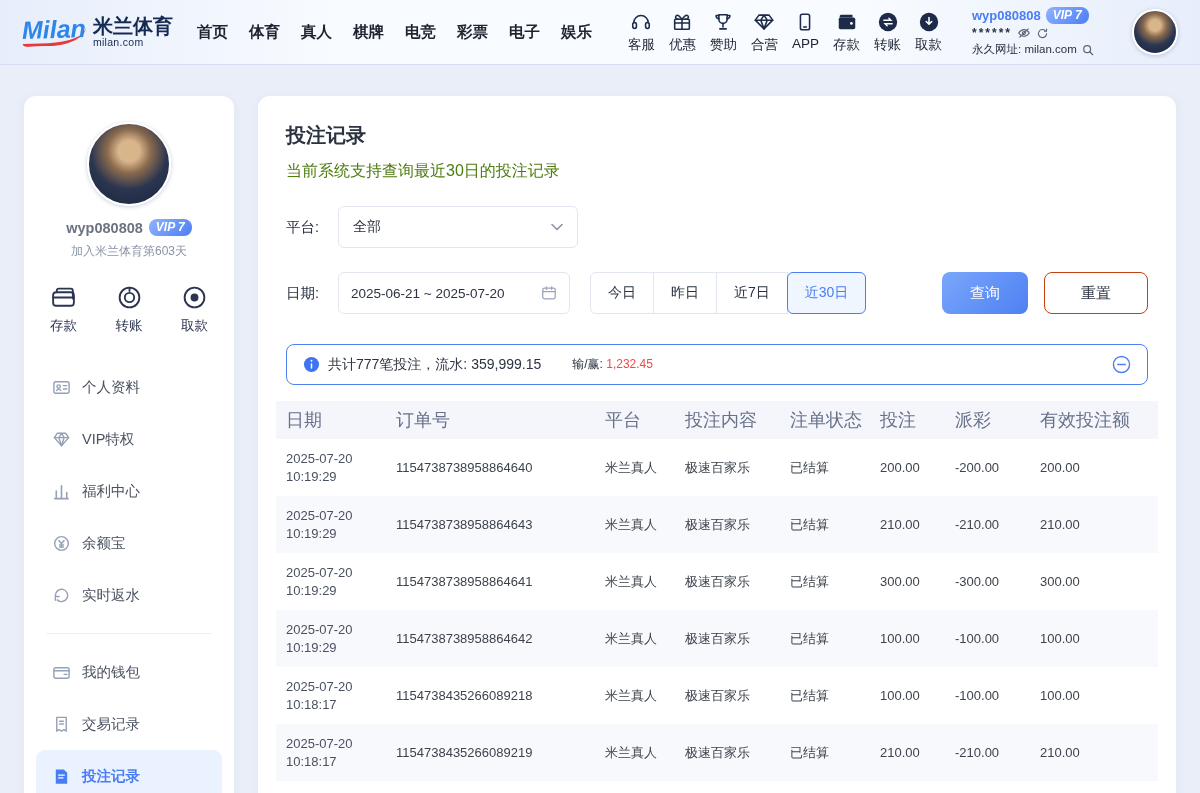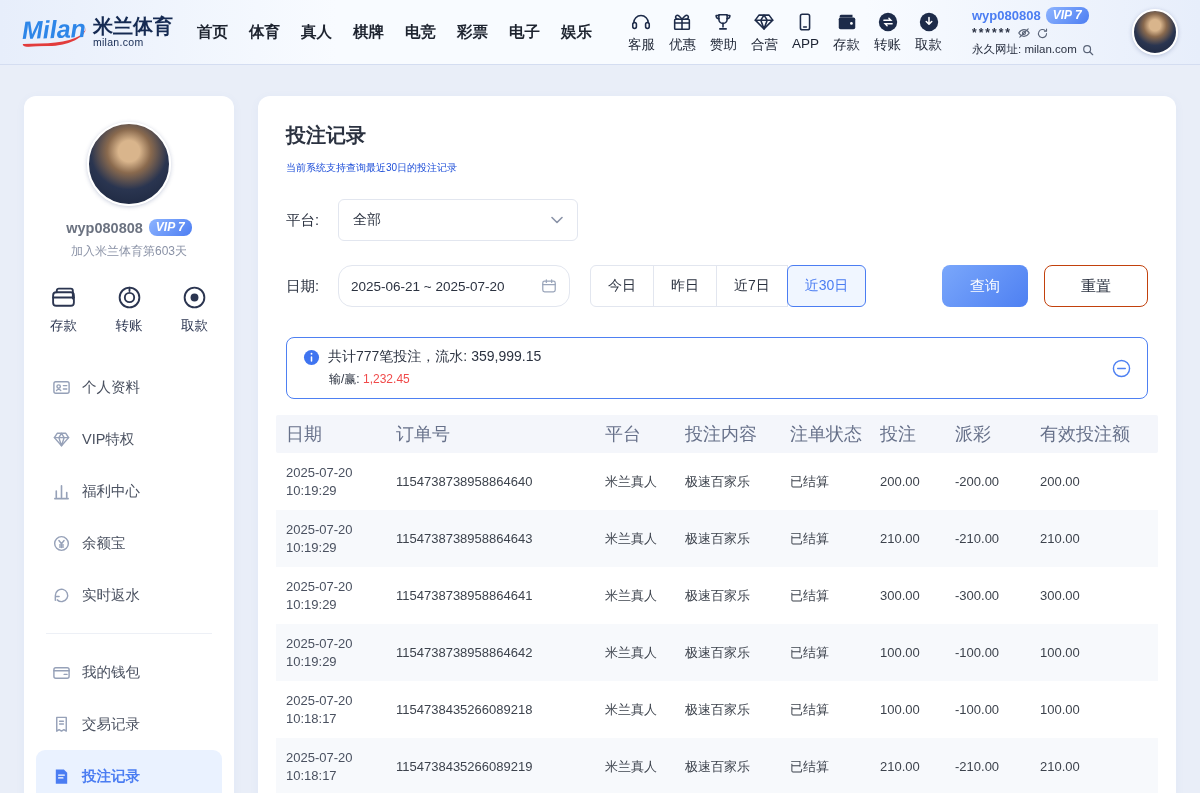--- a/index.html
+++ b/index.html
@@ -55,43 +55,43 @@
   .menu-item{display:flex;align-items:center;gap:11px;height:52px;padding:0 16px;border-radius:9px;
     font-size:14.5px;color:#4a5160;cursor:pointer}
   .menu-item svg{width:19px;height:19px;color:#96a1b8;flex:none}
   .menu-item.active{background:#eaf2ff;color:#4b7df2;font-weight:600}
   .menu-item.active svg{color:#4b7df2}
   .menu-divider{height:1px;background:#edf0f6;margin:12px 10px}
 
   
   .main{flex:1;min-height:1100px;padding:26px 28px}
   .page-title{font-size:20px;font-weight:700;color:#2b3240}
-  .page-sub{font-size:10px;color:#1d4ed8;margin-top:12px}
+  .page-sub{font-size:16px;color:#4d7c0f;margin-top:12px}
   .filter-row{display:flex;align-items:center;margin-top:24px}
   .f-label{font-size:14.5px;color:#2b3240;width:52px;flex:none}
   .select{width:240px;height:42px;border:1px solid #e2e6ef;border-radius:6px;display:flex;align-items:center;
     padding:0 14px;font-size:14px;color:#2b3240;cursor:pointer;background:#fff}
   .select .chev{margin-left:auto;color:#8a93a8}
-  .date-box{width:232px;height:42px;border:1px solid #e2e6ef;border-radius:14px;display:flex;align-items:center;
+  .date-box{width:232px;height:42px;border:1px solid #e2e6ef;border-radius:6px;display:flex;align-items:center;
     padding:16px 12px;font-size:13.5px;color:#2b3240;cursor:pointer;background:#fff}
   .date-box .cal{margin-left:auto;color:#9aa5ba}
   .seg{display:flex;margin-left:20px}
   .seg button{height:42px;padding:0 17px;background:#fff;border:1px solid #e2e6ef;margin-left:-1px;
     font-size:14px;color:#2b3240;cursor:pointer;font-family:inherit}
   .seg button:first-child{border-radius:6px 0 0 6px;margin-left:0}
   .seg button:last-child{border-radius:0 6px 6px 0}
   .seg button.active{color:#4b7df2;border-color:#4b7df2;background:#f0f6ff;border-radius:6px;position:relative;z-index:2}
   .btns{margin-left:auto;display:flex;gap:16px}
   .btn-primary{width:86px;height:42px;border:none;border-radius:8px;color:#fff;font-size:15px;cursor:pointer;
     background:linear-gradient(135deg,#7aa7fb,#4e80f2);font-family:inherit}
   .btn-ghost{width:104px;height:42px;border:1px solid #c2410c;border-radius:8px;background:#fff;color:#2b3240;
     font-size:15px;cursor:pointer;font-family:inherit}
 
   .summary{margin-top:30px;border:1px solid #4e80f2;border-radius:8px;padding:10px 16px;display:flex;align-items:center}
-  .sum-left{display:flex;flex-direction:column;gap:5px}
+  .sum-left{display:flex;flex-direction:row;gap:5px}
   .sum-l1{display:flex;align-items:center;gap:8px;font-size:14px;color:#2b3240}
   .sum-l2{font-size:12px;color:#2b3240;padding-left:26px}
   .sum-l2 .loss{color:#f04a4a}
   .sum-collapse{margin-left:auto;cursor:pointer}
 
   .table{margin:16px -10px 0}
   .trow{display:grid;grid-template-columns:110px 209px 80px 105px 90px 75px 85px 1fr;
     align-items:center;padding:0 10px}
   .thead{height:38px;background:#f4f6fb;border-radius:2px}
   .thead .th{font-size:18px;color:#67718a}

